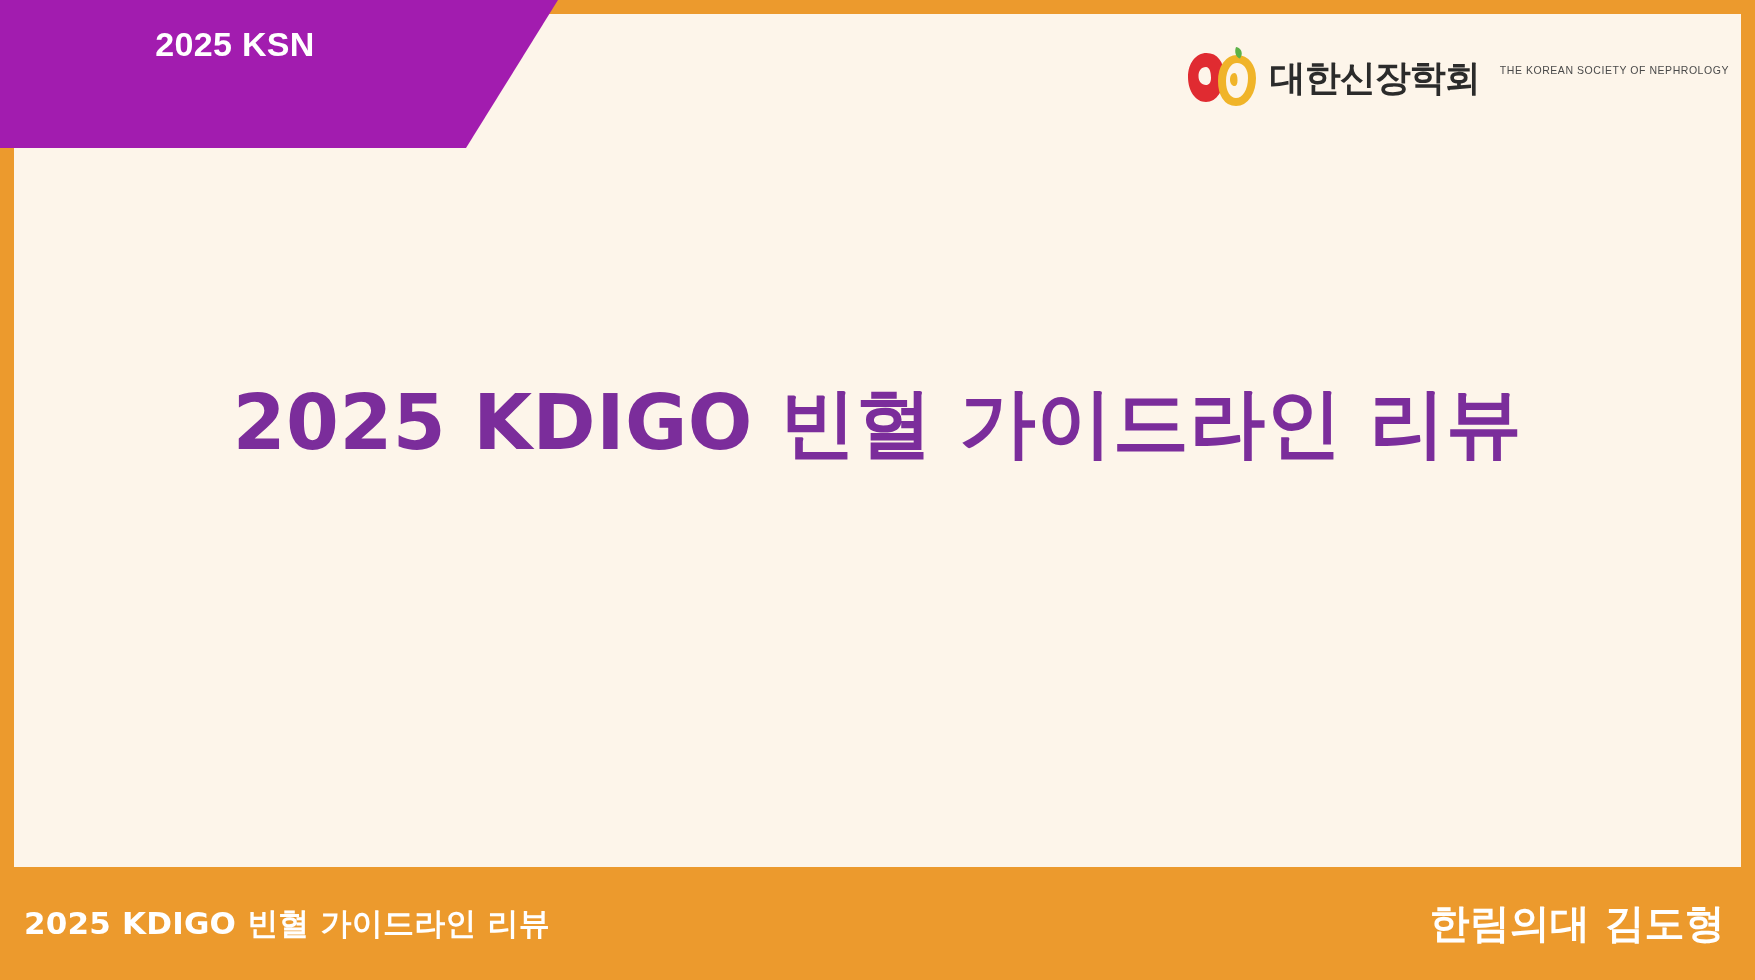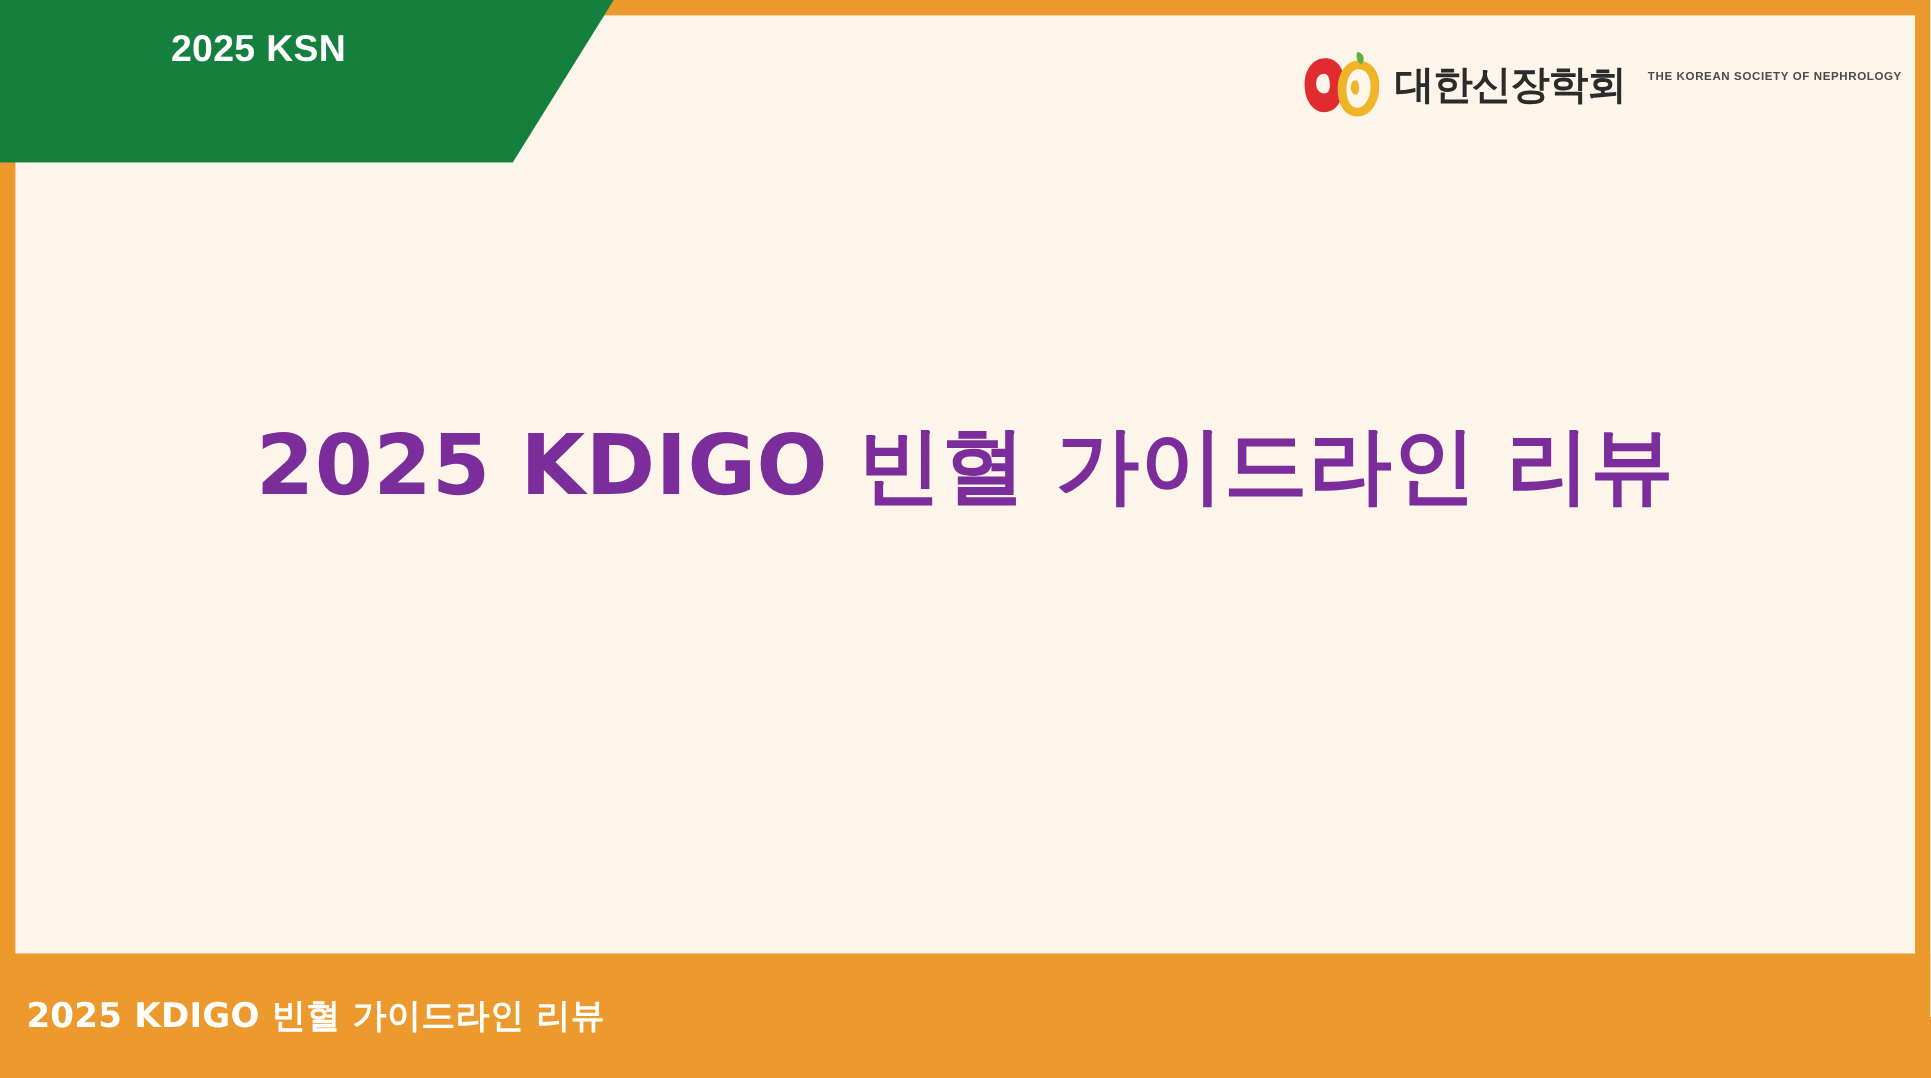--- a/index.html
+++ b/index.html
@@ -31,21 +31,21 @@
     box-sizing: border-box;
   }
 
   
   .header-banner {
     position: absolute;
     left: 0;
     top: 0;
     width: 570px;
     height: 148px;
-    background: #15803d;
+    background: #a21caf;
     -webkit-clip-path: polygon(0 0, 558px 0, 466px 148px, 0 148px);
     clip-path: polygon(0 0, 558px 0, 466px 148px, 0 148px);
     z-index: 5;
   }
   .header-banner-text {
     position: absolute;
     left: 0;
     top: 22px;
     width: 470px;
     text-align: center;
@@ -87,21 +87,21 @@
     font-family: "DejaVu Sans", "Liberation Sans", sans-serif;
     font-size: 36px;
     font-weight: bold;
     color: #2b2b2b;
     letter-spacing: -1px;
     white-space: nowrap;
   }
   .logo-english {
     margin-top: 5px;
     font-size: 10.5px;
-    font-weight: bold;
+    font-weight: normal;
     color: #4a4a4a;
     letter-spacing: 0.55px;
     white-space: nowrap;
   }
 
   
   .title-wrap {
     position: absolute;
     left: 14px;
     top: 14px;
@@ -186,15 +186,16 @@
       <span class="logo-english">THE KOREAN SOCIETY OF NEPHROLOGY</span>
     </div>
   </div>
 
   <div class="title-wrap">
     <h1 class="main-title">2025 KDIGO 빈혈 가이드라인 리뷰</h1>
   </div>
 
   <div class="footer-bar">
     <span class="footer-left">2025 KDIGO 빈혈 가이드라인 리뷰</span>
+    <span class="footer-right">한림의대 김도형</span>
   </div>
 
 </div>
 
 </body></html>

